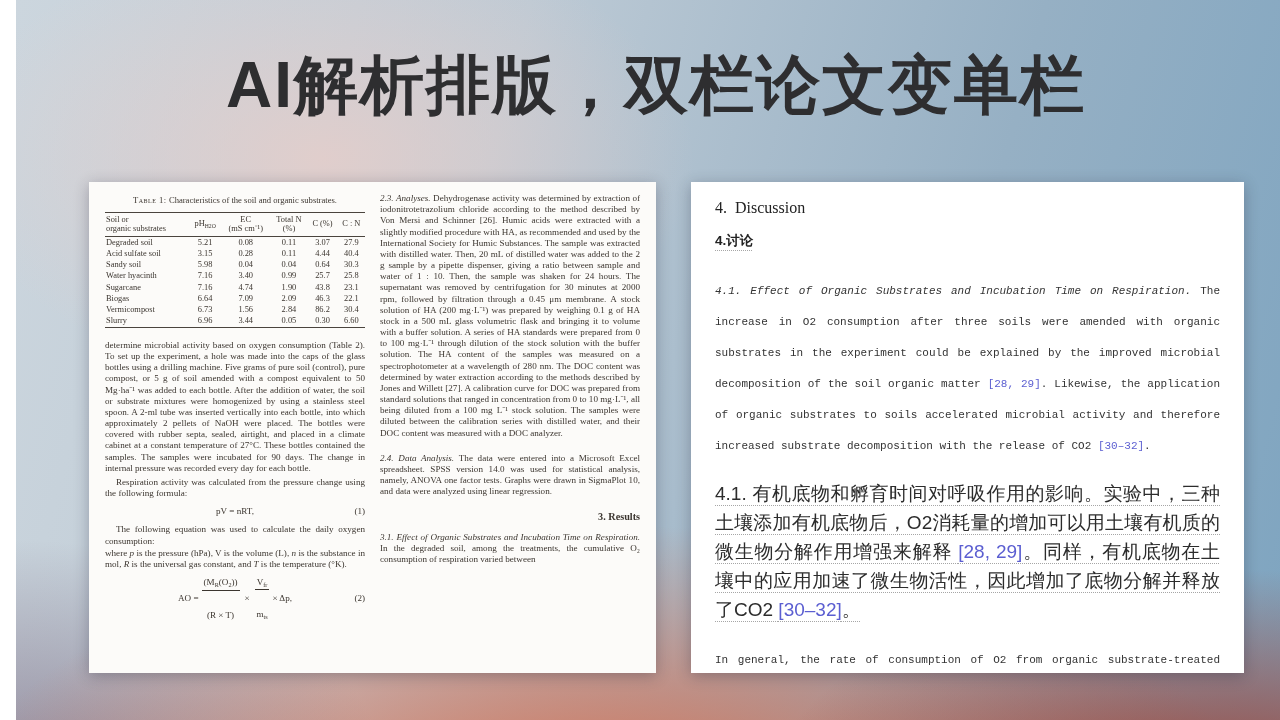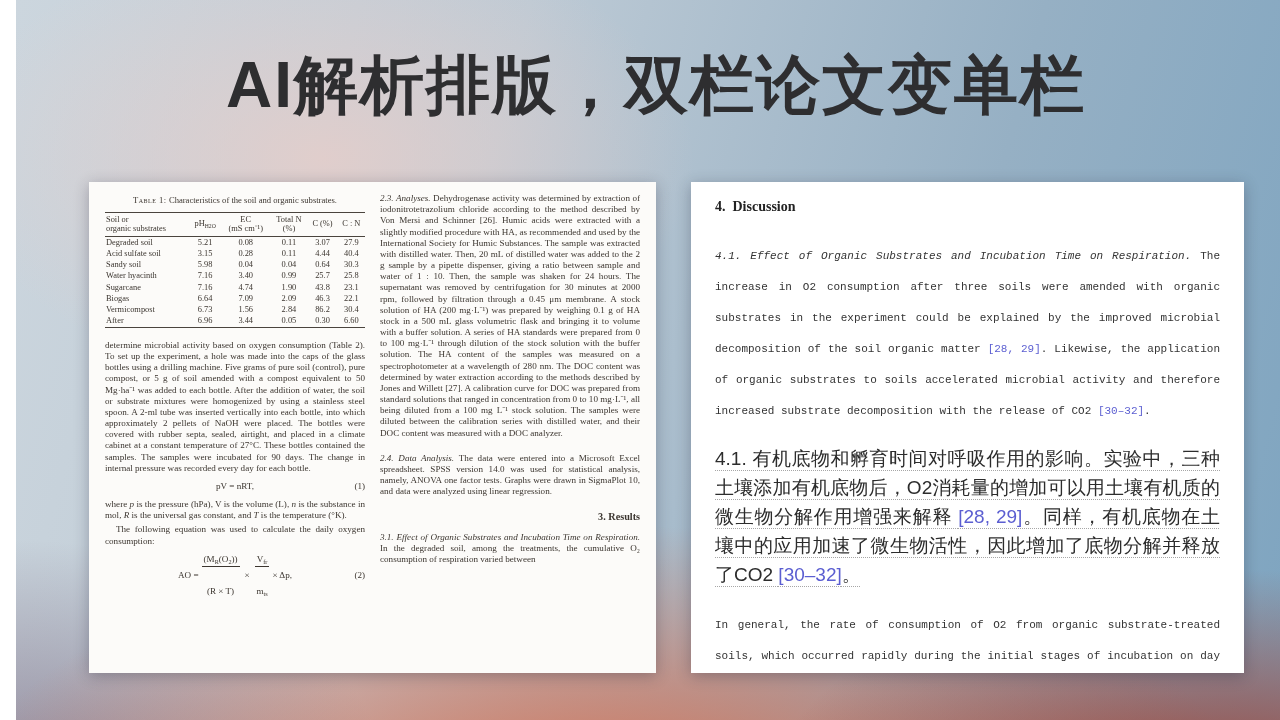--- a/index.html
+++ b/index.html
@@ -63,21 +63,21 @@
   .eq-op { margin:0 2px; }
 
   .seg-i { font-style:italic; }
   .seg-sub { font-size:0.68em; vertical-align:-0.28em; }
   .seg-cite { color:#5b5ed1; }
 
   .col2-section { margin-top:14px; }
   .results-heading { font-weight:bold; font-size:10.2px; margin:14px 0 8px; text-align:right; }
 
   
-  .rp-h-en { font-size:14px; font-weight:bold; color:#222; white-space:pre-wrap; margin-top:4px; }
+  .rp-h-en { font-size:16px; font-weight:normal; color:#222; white-space:pre-wrap; margin-top:4px; }
   .rp-h-zh {
     font-size:13.5px; font-weight:bold; color:#222; margin-top:15px;
     font-family:"Liberation Sans", sans-serif;
     text-decoration:underline dotted #a6a6a6 1px; text-underline-offset:5px;
     display:inline-block;
   }
   .rp-p-en { font-size:11px; line-height:31px; color:#333; text-align:justify; margin-top:21px;font-family:Liberation Mono, monospace; }
   .rp-p-en.first { margin-top:26px; }
   .rp-p-zh {
     font-size:19px; line-height:29px; color:#2c2c2c; text-align:justify; margin-top:17px;
@@ -163,39 +163,40 @@
             </tr>
             <tr>
               <td class="cell-name">Vermicompost</td>
               <td>6.73</td>
               <td>1.56</td>
               <td>2.84</td>
               <td>86.2</td>
               <td>30.4</td>
             </tr>
             <tr>
-              <td class="cell-name">After</td>
+              <td class="cell-name">Slurry</td>
               <td>6.96</td>
               <td>3.44</td>
               <td>0.05</td>
               <td>0.30</td>
               <td>6.60</td>
             </tr>
           </tbody>
       </table>
 
       <p class="para">determine microbial activity based on oxygen consumption (Table 2). To set up the experiment, a hole was made into the caps of the glass bottles using a drilling machine. Five grams of pure soil (control), pure compost, or 5 g of soil amended with a compost equivalent to 50 Mg·ha⁻¹ was added to each bottle. After the addition of water, the soil or substrate mixtures were homogenized by using a stainless steel spoon. A 2-ml tube was inserted vertically into each bottle, into which approximately 2 pellets of NaOH were placed. The bottles were covered with rubber septa, sealed, airtight, and placed in a climate cabinet at a constant temperature of 27°C. These bottles contained the samples. The samples were incubated for 90 days. The change in internal pressure was recorded every day for each bottle.</p>
+      <p class="para indent space-above">Respiration activity was calculated from the pressure change using the following formula:</p>
 
       <div class="equation">
         <span>pV = nRT,</span>
         <span class="eq-number">(1)</span>
       </div>
 
+      <p class="para indent space-above">The following equation was used to calculate the daily oxygen consumption:</p>
       <p class="para"><span>where </span><span class="seg-i">p</span><span> is the pressure (hPa), V is the volume (L), </span><span class="seg-i">n</span><span> is the substance in mol, </span><span class="seg-i">R</span><span> is the universal gas constant, and </span><span class="seg-i">T</span><span> is the temperature (°K).</span></p>
-      <p class="para indent space-above">The following equation was used to calculate the daily oxygen consumption:</p>
 
       <div class="equation">
         <span>AO =</span>
         <span class="frac">
           <span class="fnum"><span>(M</span><span class="seg-sub">R</span><span>(O</span><span class="seg-sub">2</span><span>))</span></span>
           <span class="fden">(R × T)</span>
         </span>
         <span class="eq-op">×</span>
         <span class="frac">
           <span class="fnum"><span>V</span><span class="seg-sub">fr</span></span>
@@ -210,20 +211,21 @@
       <p class="para"><span class="seg-i">2.3. Analyses. </span><span>Dehydrogenase activity was determined by extraction of iodonitrotetrazolium chloride according to the method described by Von Mersi and Schinner [26]. Humic acids were extracted with a slightly modified procedure with HA, as recommended and used by the International Society for Humic Substances. The sample was extracted with distilled water. Then, 20 mL of distilled water was added to the 2 g sample by a pipette dispenser, giving a ratio between sample and water of 1 : 10. Then, the sample was shaken for 24 hours. The supernatant was removed by centrifugation for 30 minutes at 2000 rpm, followed by filtration through a 0.45 μm membrane. A stock solution of HA (200 mg·L⁻¹) was prepared by weighing 0.1 g of HA stock in a 500 mL glass volumetric flask and bringing it to volume with a buffer solution. A series of HA standards were prepared from 0 to 100 mg·L⁻¹ through dilution of the stock solution with the buffer solution. The HA content of the samples was measured on a spectrophotometer at a wavelength of 280 nm. The DOC content was determined by water extraction according to the methods described by Jones and Willett [27]. A calibration curve for DOC was prepared from standard solutions that ranged in concentration from 0 to 10 mg·L⁻¹, all being diluted from a 100 mg L⁻¹ stock solution. The samples were diluted between the calibration series with distilled water, and their DOC content was measured with a DOC analyzer.</span></p>
       <p class="para col2-section"><span class="seg-i">2.4. Data Analysis. </span><span>The data were entered into a Microsoft Excel spreadsheet. SPSS version 14.0 was used for statistical analysis, namely, ANOVA one factor tests. Graphs were drawn in SigmaPlot 10, and data were analyzed using linear regression.</span></p>
       <div class="results-heading">3. Results</div>
       <p class="para"><span class="seg-i">3.1. Effect of Organic Substrates and Incubation Time on Respiration. </span><span>In the degraded soil, among the treatments, the cumulative O₂ consumption of respiration varied between</span></p>
     </div>
 
   </div>
 
   <div class="paper paper-right">
     <div class="rp-h-en">4.  Discussion</div>
+    <div><span class="rp-h-zh">4.讨论</span></div>
 
     <p class="rp-p-en first"><span class="seg-i">4.1. Effect of Organic Substrates and Incubation Time on Respiration.</span><span> The increase in O2 consumption after three soils were amended with organic substrates in the experiment could be explained by the improved microbial decomposition of the soil organic matter </span><span class="seg-cite">[28, 29]</span><span>. Likewise, the application of organic substrates to soils accelerated microbial activity and therefore increased substrate decomposition with the release of CO2 </span><span class="seg-cite">[30–32]</span><span>.</span></p>
     <p class="rp-p-zh"><span>4.1. 有机底物和孵育时间对呼吸作用的影响。实验中，三种土壤添加有机底物后，O2消耗量的增加可以用土壤有机质的微生物分解作用增强来解释 </span><span class="seg-cite">[28, 29]</span><span>。同样，有机底物在土壤中的应用加速了微生物活性，因此增加了底物分解并释放了CO2 </span><span class="seg-cite">[30–32]</span><span>。</span></p>
     <p class="rp-p-en"><span>In general, the rate of consumption of O2 from organic substrate-treated soils, which occurred rapidly during the initial stages of incubation on day 10 and after rewetting on day 70, followed by a relatively linear utilization of O2 until the end of both periods. The increase in the respiration rate of O2 on day 10 may have been primarily related to the supply of available C and easily decomposable polysaccharides </span><span class="seg-cite">[33, 34]</span><span>.</span></p>
 
   </div>
 
 </div>
 
 </body></html>

